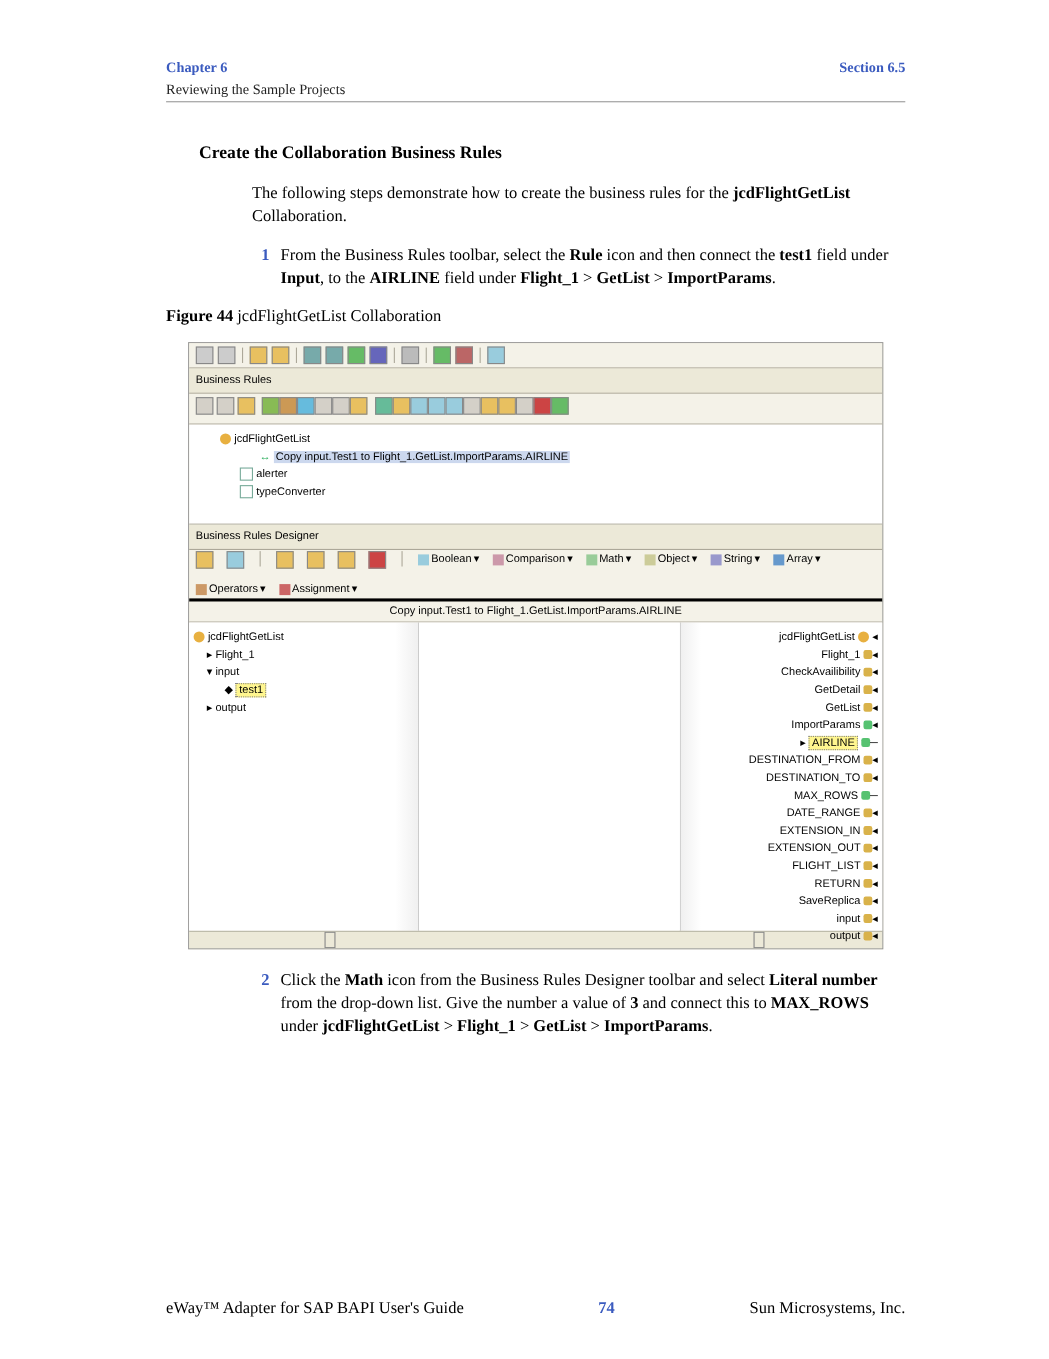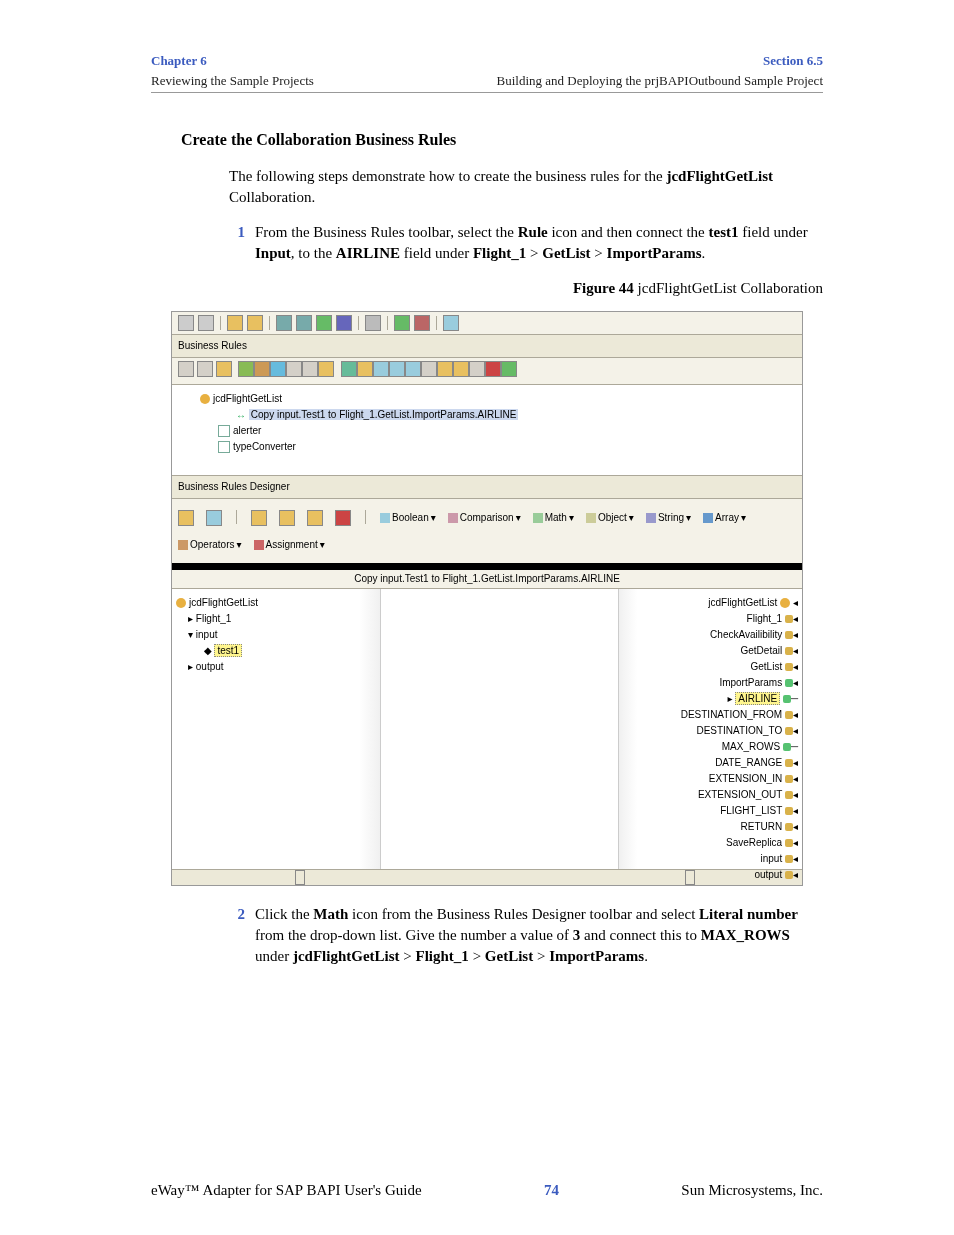--- a/index.html
+++ b/index.html
@@ -6,37 +6,37 @@
   .page{width:862px;min-height:1235px;margin:0 auto;padding:52px 85px 40px 105px;box-sizing:border-box;position:relative}
   .hdr-row{display:flex;justify-content:space-between;margin-bottom:2px}
   .hdr-link{color:#3b5bbf;font-weight:bold;font-size:13px;text-decoration:none}
   .hdr-sub{font-size:13px;color:#222}
   .hdr-rule{border:none;border-top:1px solid #999;margin:0 0 36px}
   h2{font-family:Georgia,serif;font-weight:bold;font-size:16px;margin:0 0 14px 30px}
   .para{margin:0 0 14px 78px;max-width:660px}
   .step{display:flex;margin:0 0 14px 72px;max-width:680px}
   .step-num{color:#3b5bbf;font-weight:bold;width:22px;flex-shrink:0;text-align:right;margin-right:10px}
   .step-txt{flex:1}
-  .fig-cap{text-align:right;margin:14px 0 12px}
+  .fig-cap{text-align:left;margin:14px 0 12px}
   .fig-num{font-weight:bold}
   .screenshot{margin:0 20px 18px 20px;border:1px solid #999;background:#ece9d8;font-family:Tahoma,Verdana,sans-serif;font-size:10px;color:#000}
   .tb{background:#f4f2e8;padding:3px 6px;display:flex;gap:4px;align-items:center;border-bottom:1px solid #aca899}
   .ic{width:14px;height:14px;background:#d4d0c8;border:1px solid #888;display:inline-block}
   .sep{width:1px;height:14px;background:#aca899;margin:0 2px}
   .pane-title{background:#ece9d8;padding:4px 6px;border-bottom:1px solid #aca899;font-size:10px}
   .tb2{background:#f4f2e8;padding:3px 6px;border-bottom:1px solid #aca899}
   .tree{background:#fff;padding:6px 8px 20px 10px;font-size:10px;line-height:1.6;border-bottom:1px solid #aca899}
   .tree .hl{background:#ccd8ee;padding:0 2px}
   .tree-row{white-space:nowrap}
   .indent1{padding-left:18px}.indent2{padding-left:36px}.indent3{padding-left:54px}
   .node-ic{display:inline-block;width:10px;height:10px;vertical-align:middle;margin-right:3px}
   .gear{background:#e8b040;border-radius:50%}
   .doc{background:#fff;border:1px solid #7a9}
   .arrow{color:#2a5}
-  .menu-bar{background:#f4f2e8;padding:11px 6px;border-bottom:7px solid #000000;display:flex;gap:12px;flex-wrap:wrap}
+  .menu-bar{background:#f4f2e8;padding:1px 6px;border-bottom:3px solid #000000;display:flex;gap:12px;flex-wrap:wrap}
   .menu-item{color:#000;font-size:10px;display:inline-flex;align-items:center;gap:2px}
   .menu-item .mi{width:10px;height:10px;display:inline-block}
   .sub-title{text-align:center;background:#f4f2e8;padding:2px;font-size:10px;border-bottom:1px solid #aca899}
   .mapper{display:flex;background:#fff;height:280px}
   .map-left{width:200px;border-right:1px solid #ccc;background:linear-gradient(to right,#fff 0,#fff 90%,#f0f0f0 100%);padding:6px 4px;font-size:10px;line-height:1.6}
   .map-mid{flex:1;background:#fff;position:relative}
   .map-right{width:175px;border-left:1px solid #ccc;background:linear-gradient(to left,#fff 0,#fff 90%,#f0f0f0 100%);padding:6px 4px;font-size:10px;text-align:right;line-height:1.6}
   .hl2{background:#fff68f;border:1px dotted #888;padding:0 2px}
   .r-row{white-space:nowrap}
   .pin{display:inline-block;width:8px;height:8px;background:#d9b24a;border-radius:2px;vertical-align:middle}
@@ -50,21 +50,20 @@
 </head>
 <body>
 
 <div class="page">
   <div class="hdr-row">
     <a class="hdr-link">Chapter 6</a>
     <a class="hdr-link">Section 6.5</a>
   </div>
   <div class="hdr-row">
     <span class="hdr-sub">Reviewing the Sample Projects</span>
-    <span class="hdr-sub">Building and Deploying the prjBAPIOutbound Sample Project</span>
   </div>
   <hr class="hdr-rule">
 
   <h2>Create the Collaboration Business Rules</h2>
 
   <p class="para">
     <span>The following steps demonstrate how to create the business rules for the </span><b>jcdFlightGetList</b><span> Collaboration.</span>
   </p>
 
   <div class="step">

